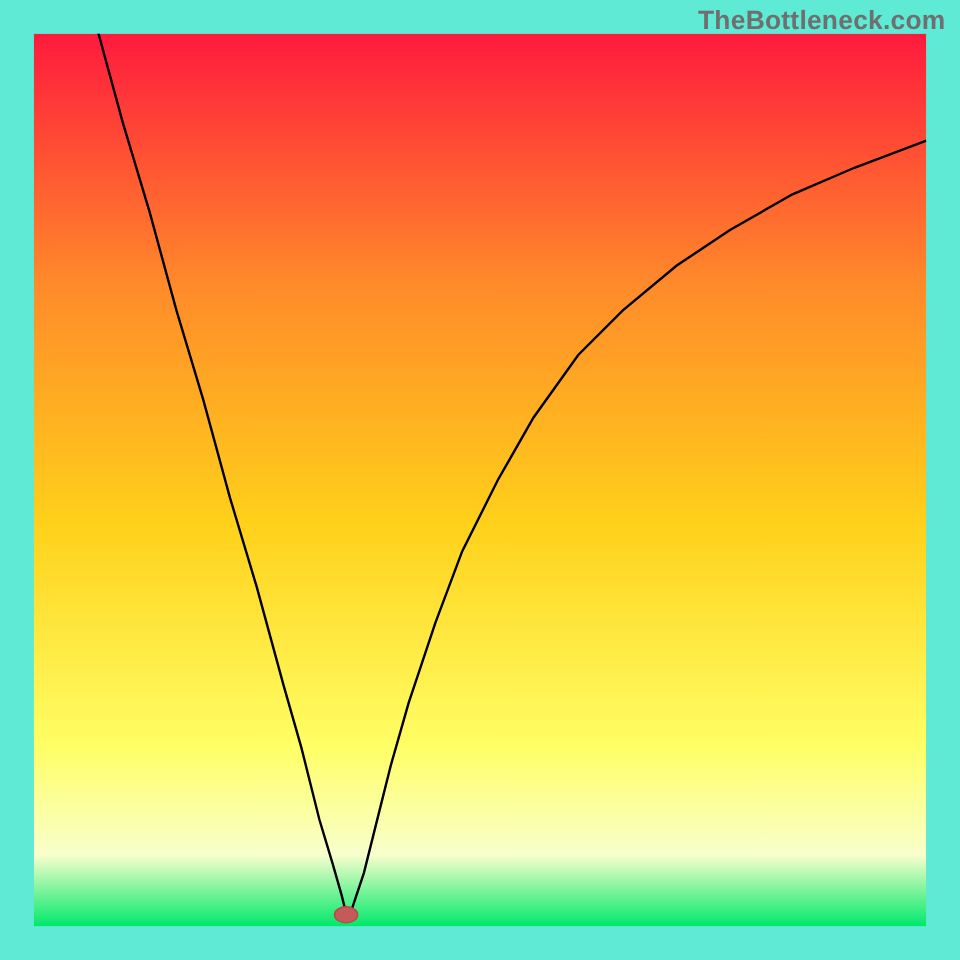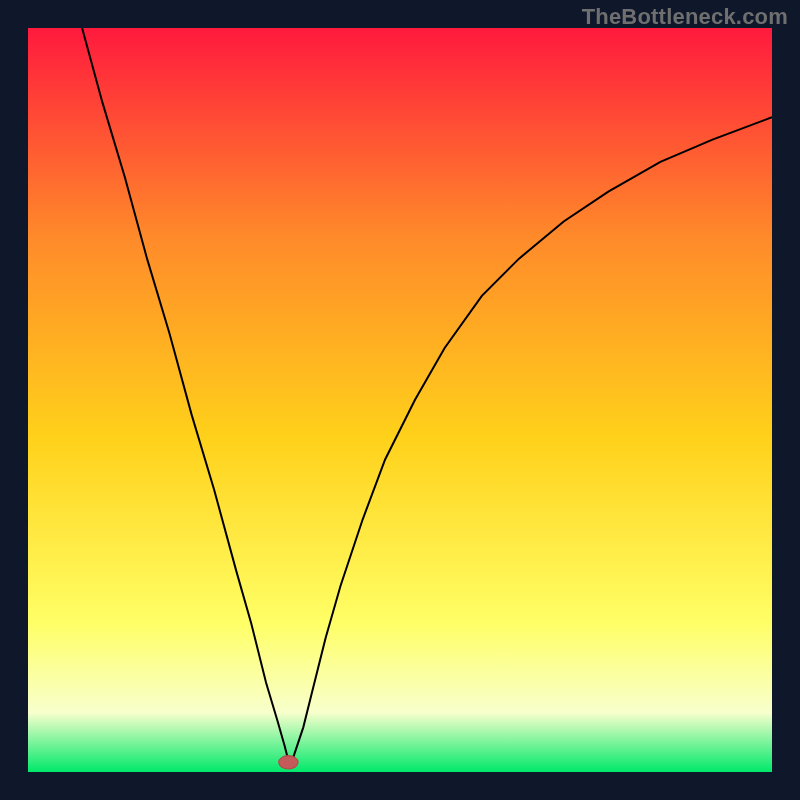--- a/index.html
+++ b/index.html
@@ -1,21 +1,21 @@
 <!DOCTYPE html>
 <html><head>
 <meta charset="utf-8">
 <style>
   * { margin: 0; padding: 0; box-sizing: border-box; }
   html, body { width: 800px; height: 800px; overflow: hidden; background: #000; }
   .frame {
     position: relative;
     width: 800px;
     height: 800px;
-    background: #0f172a;
+    background: #5eead4;
   }
   .watermark {
     position: absolute;
     top: 4px;
     right: 12px;
     font-family: Arial, Helvetica, sans-serif;
     font-size: 22px;
     font-weight: 600;
     color: #6f6f6f;
     letter-spacing: 0.2px;

